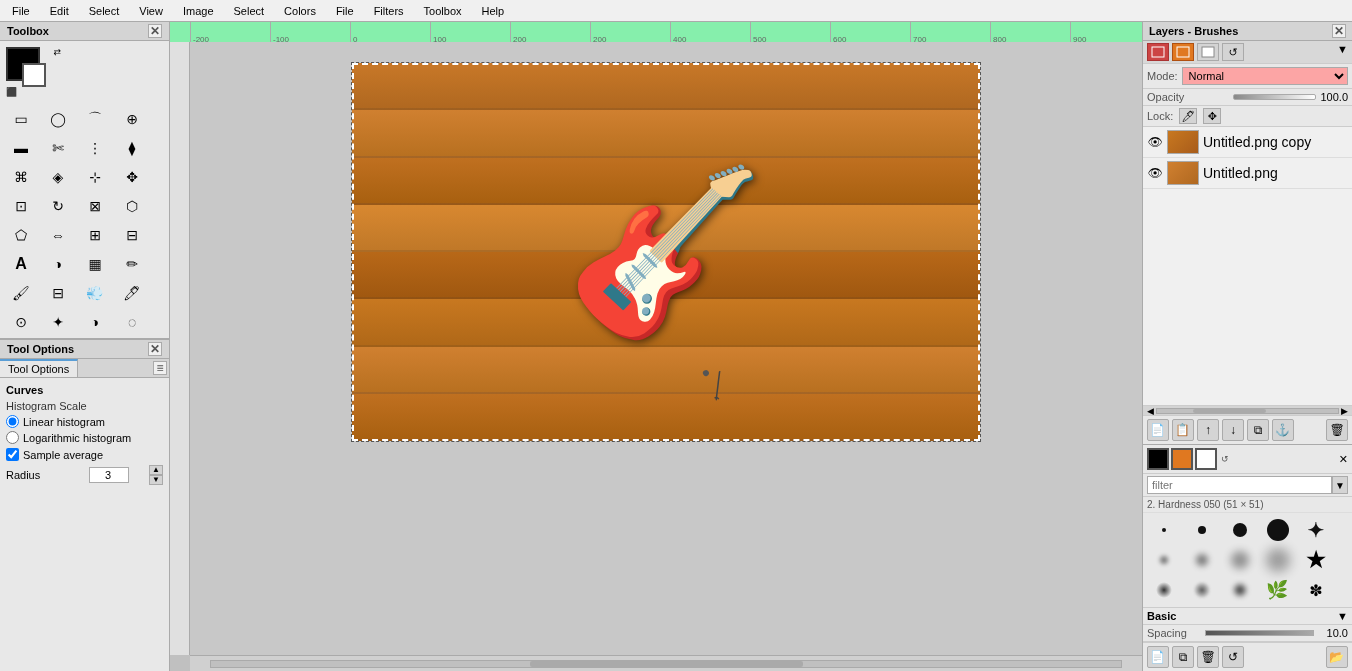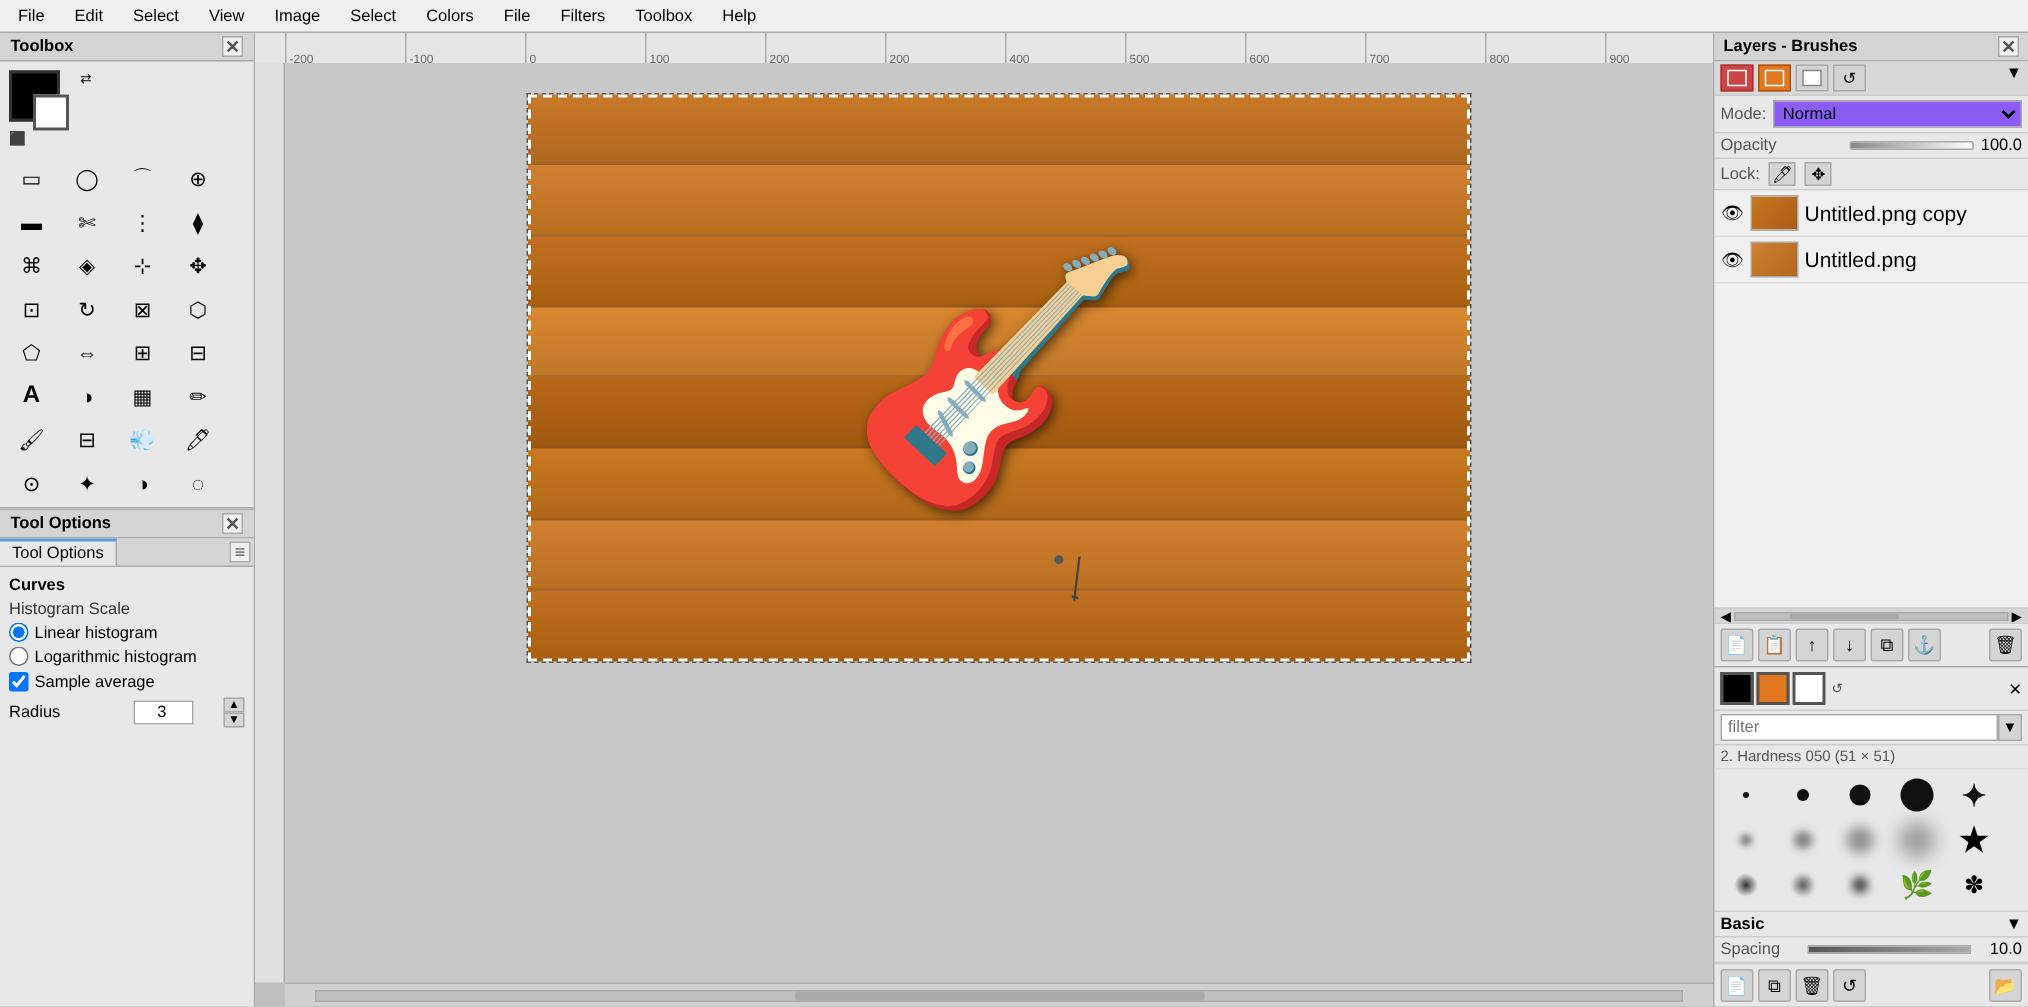--- a/index.html
+++ b/index.html
@@ -203,21 +203,21 @@
 
     
     #canvas-area {
       flex: 1;
       background: #c0c0c0;
       position: relative;
       overflow: hidden;
     }
     #ruler-top {
       height: 24px;
-      background: #e5e5e5;
+      background: #86efac;
       border-bottom: 1px solid #aaa;
       position: relative;
       overflow: hidden;
     }
     #ruler-left {
       width: 20px;
       background: #e0e0e0;
       border-right: 1px solid #aaa;
       position: absolute;
       top: 20px; left: 0; bottom: 16px;
@@ -345,21 +345,21 @@
       align-items: center;
       padding: 3px 4px;
       border-bottom: 1px solid #ccc;
       gap: 4px;
     }
     .mode-label { font-size: 11px; color: #555; }
     .mode-select {
       flex: 1;
       font-size: 11px;
       border: 1px solid #aaa;
-      background: #8b5cf6;
+      background: #fca5a5;
       height: 18px;
       padding: 0 2px;
     }
     .opacity-row {
       display: flex;
       align-items: center;
       padding: 2px 4px;
       border-bottom: 1px solid #ccc;
       gap: 4px;
     }

